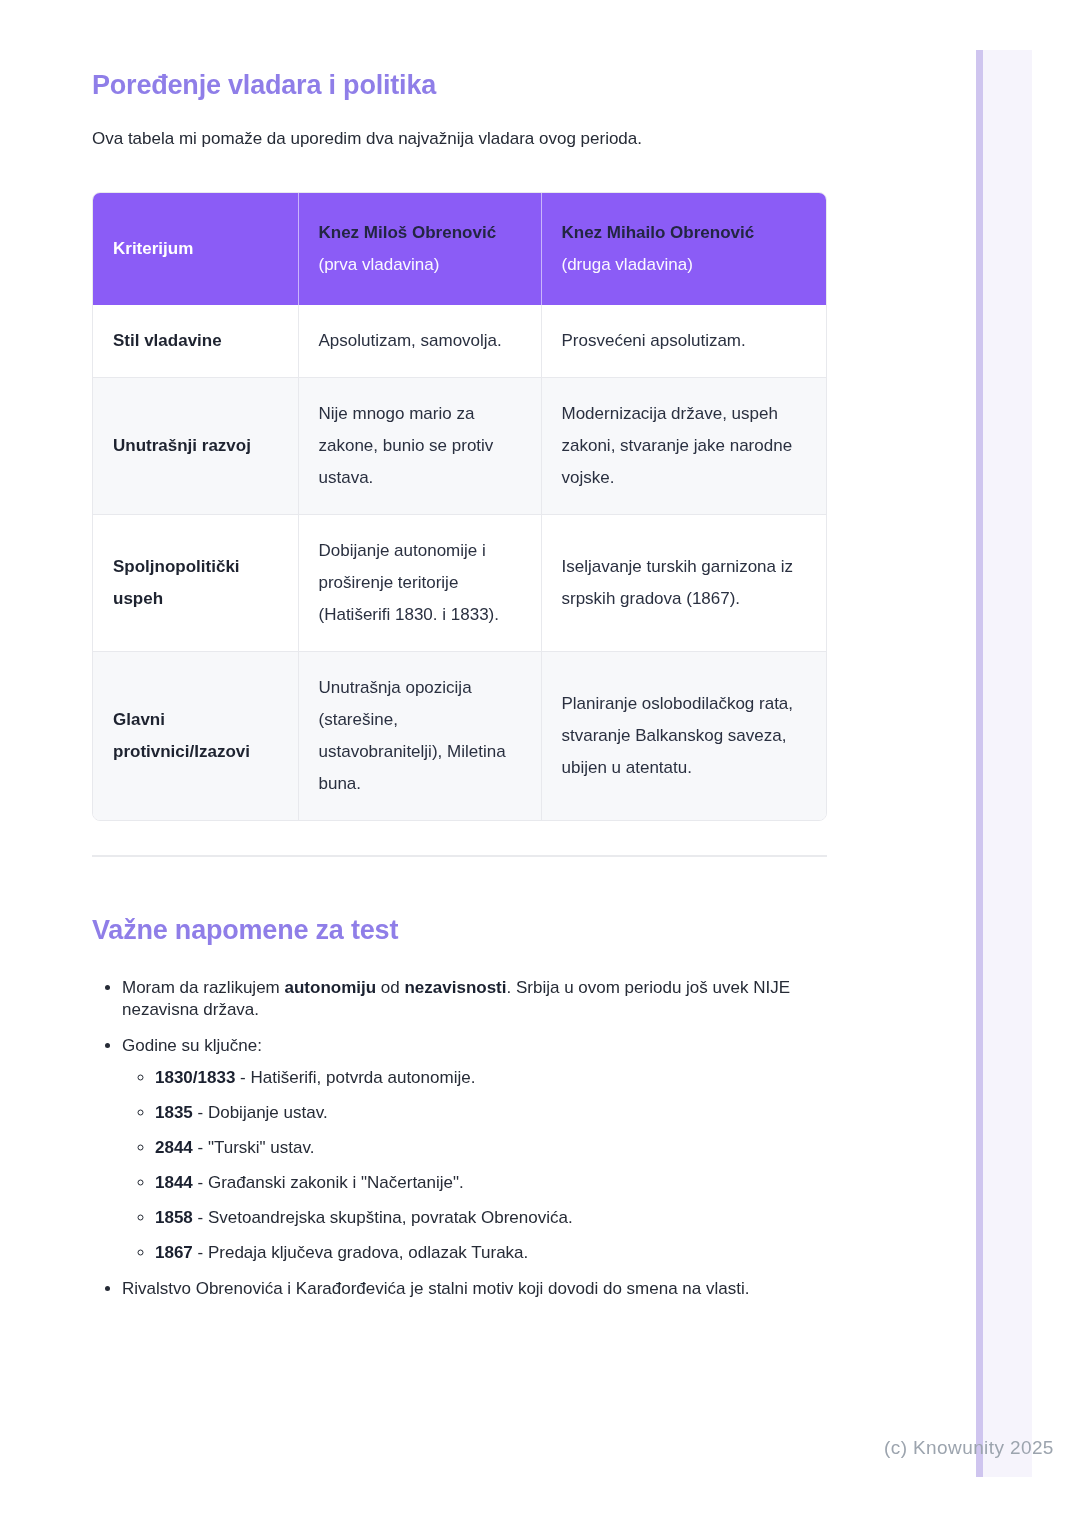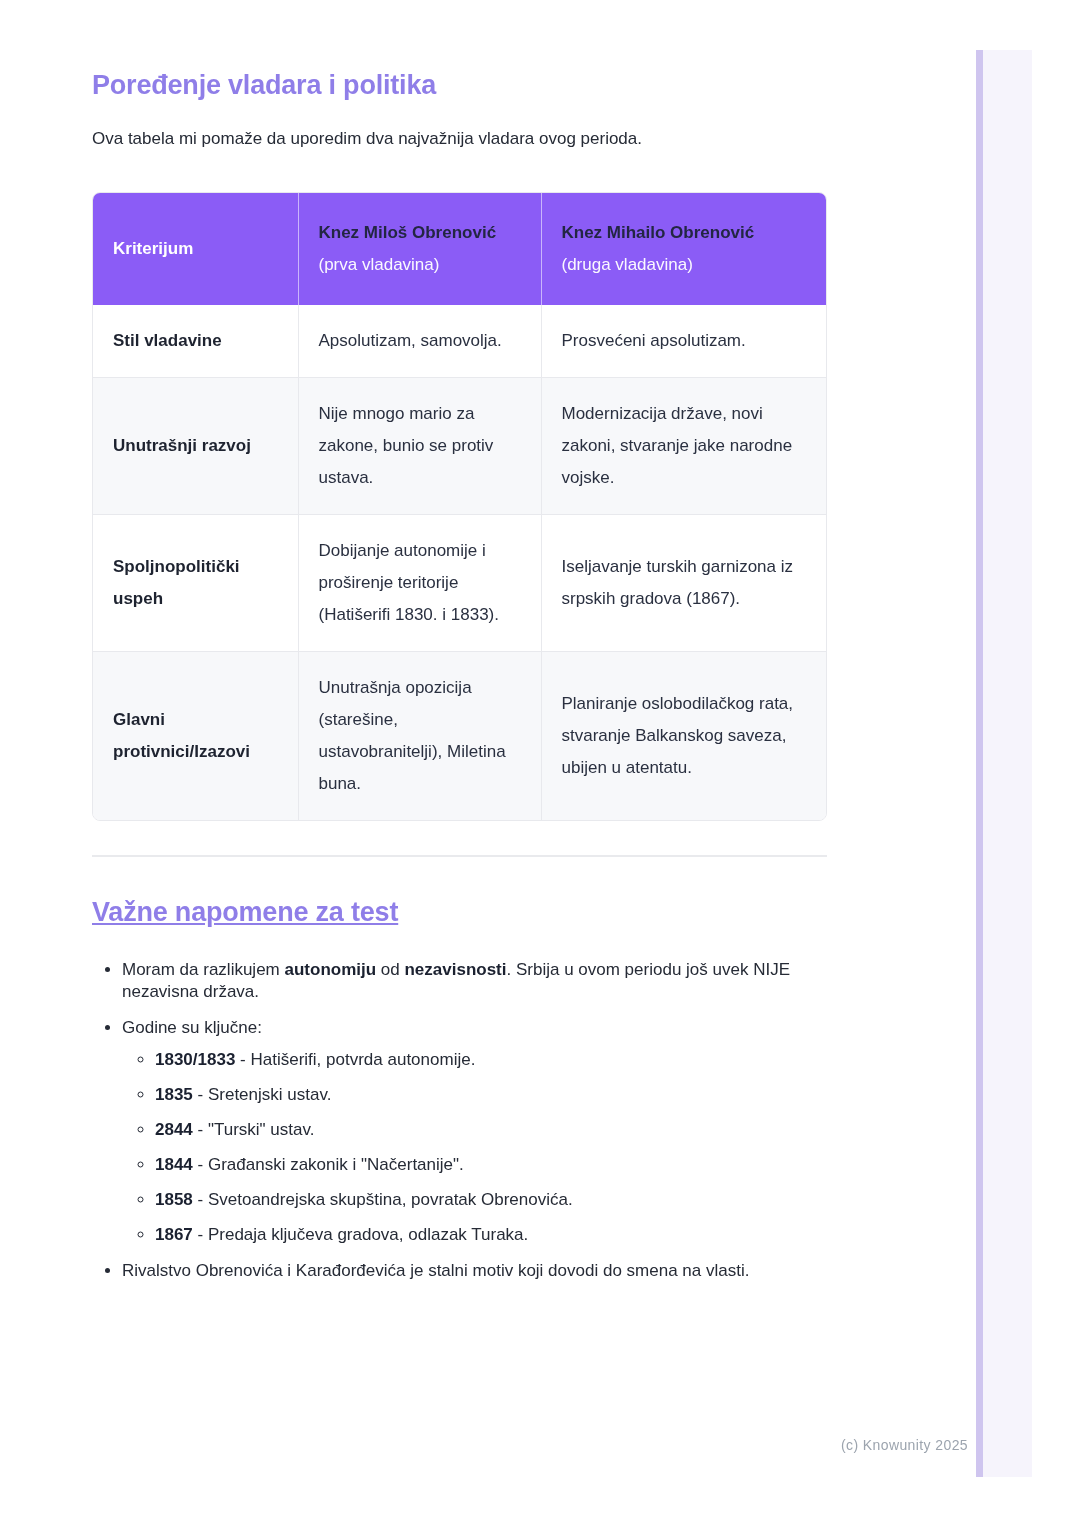--- a/index.html
+++ b/index.html
@@ -44,37 +44,37 @@
   th + th{border-left:1px solid rgba(255,255,255,0.55);}
   td{
     font-size:17px;line-height:32px;padding:20px;vertical-align:middle;
     color:var(--body-text);background:#ffffff;
   }
   td + td{border-left:1px solid var(--cell-border);}
   tbody tr + tr td{border-top:1px solid var(--cell-border);}
   tbody tr:nth-child(even) td{background:var(--row-alt);}
   td.label{font-weight:700;color:var(--label-text);}
   hr.divider{border:none;border-top:2px solid var(--divider);margin:34px 0 0;}
-  h2.heading.second{margin-top:38px;text-decoration:underline;}
+  h2.heading.second{margin-top:56px;}
   ul.notes{margin:30px 0 0;padding-left:30px;font-size:17px;line-height:22px;}
   ul.notes > li{margin-bottom:14px;max-width:668px;color:#262B36;}
   ul.notes strong{color:#1B2130;}
   ul.years{list-style:circle;padding-left:33px;margin-top:10px;}
   ul.years > li{margin-bottom:13px;}
   .edge-stripe{
     position:absolute;left:976px;top:50px;width:7px;height:1427px;
     background:var(--edge-stripe);z-index:1;
   }
   .edge-panel{
     position:absolute;left:983px;top:50px;width:49px;height:1427px;
     background:var(--edge-panel);z-index:0;
   }
   .footer{
-    position:absolute;left:841px;top:1437px;z-index:2;
-    font-size:14px;color:var(--footer-gray);letter-spacing:0.4px;white-space:nowrap;
+    position:absolute;left:884px;top:1437px;z-index:2;
+    font-size:19px;color:var(--footer-gray);letter-spacing:0.4px;white-space:nowrap;
   }
 </style>
 </head>
 <body>
 
 <div class="content">
 
   <h2 class="heading">Poređenje vladara i politika</h2>
 
   <p class="intro">Ova tabela mi pomaže da uporedim dva najvažnija vladara ovog perioda.</p>
@@ -95,21 +95,21 @@
       </thead>
       <tbody>
         <tr>
           <td class="label">Stil vladavine</td>
           <td>Apsolutizam, samovolja.</td>
           <td>Prosvećeni apsolutizam.</td>
         </tr>
         <tr>
           <td class="label">Unutrašnji razvoj</td>
           <td>Nije mnogo mario za zakone, bunio se protiv ustava.</td>
-          <td>Modernizacija države, novi zakoni, stvaranje jake narodne vojske.</td>
+          <td>Modernizacija države, uspeh zakoni, stvaranje jake narodne vojske.</td>
         </tr>
         <tr>
           <td class="label">Spoljnopolitički uspeh</td>
           <td>Dobijanje autonomije i proširenje teritorije (Hatišerifi 1830. i 1833).</td>
           <td>Iseljavanje turskih garnizona iz srpskih gradova (1867).</td>
         </tr>
         <tr>
           <td class="label">Glavni protivnici/Izazovi</td>
           <td>Unutrašnja opozicija (starešine, ustavobranitelji), Miletina buna.</td>
           <td>Planiranje oslobodilačkog rata, stvaranje Balkanskog saveza, ubijen u atentatu.</td>
@@ -121,21 +121,21 @@
   <hr class="divider">
 
   <h2 class="heading second">Važne napomene za test</h2>
 
   <ul class="notes">
     <li><span>Moram da razlikujem </span><strong>autonomiju</strong><span> od </span><strong>nezavisnosti</strong><span>. Srbija u ovom periodu još uvek NIJE nezavisna država.</span></li>
     <li>
       <span>Godine su ključne:</span>
       <ul class="years">
         <li><strong>1830/1833</strong><span> - Hatišerifi, potvrda autonomije.</span></li>
-        <li><strong>1835</strong><span> - Sretenjski ustav.</span></li>
+        <li><strong>1835</strong><span> - Dobijanje ustav.</span></li>
         <li><strong>2844</strong><span> - "Turski" ustav.</span></li>
         <li><strong>1844</strong><span> - Građanski zakonik i "Načertanije".</span></li>
         <li><strong>1858</strong><span> - Svetoandrejska skupština, povratak Obrenovića.</span></li>
         <li><strong>1867</strong><span> - Predaja ključeva gradova, odlazak Turaka.</span></li>
       </ul>
     </li>
     <li>Rivalstvo Obrenovića i Karađorđevića je stalni motiv koji dovodi do smena na vlasti.</li>
   </ul>
 
 </div>

